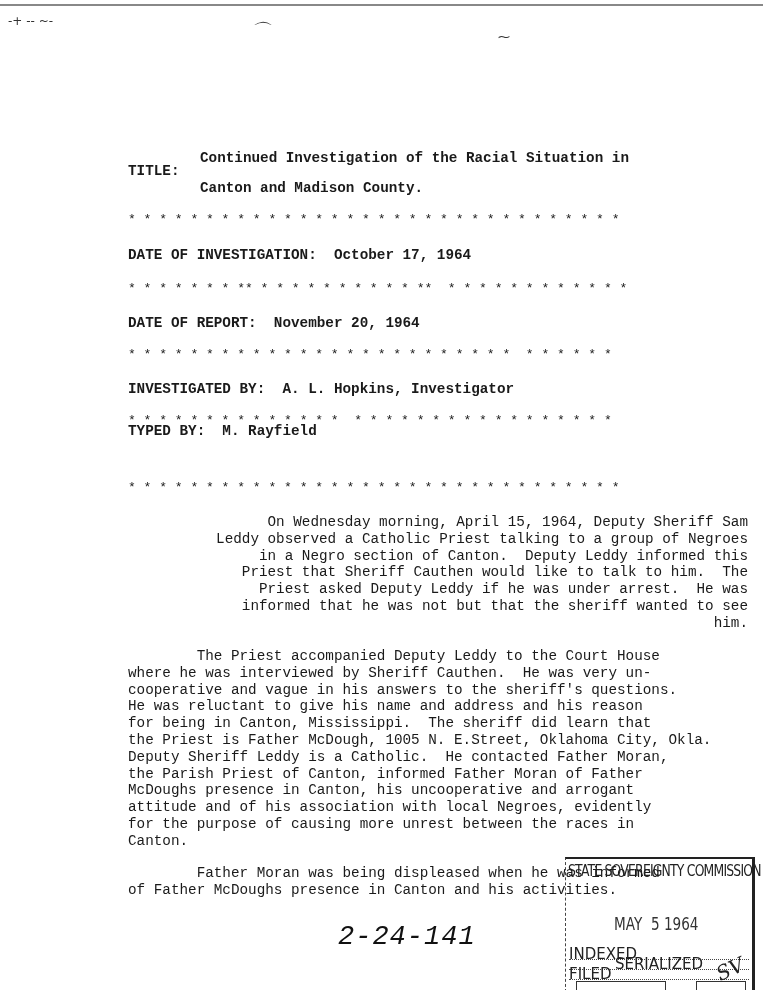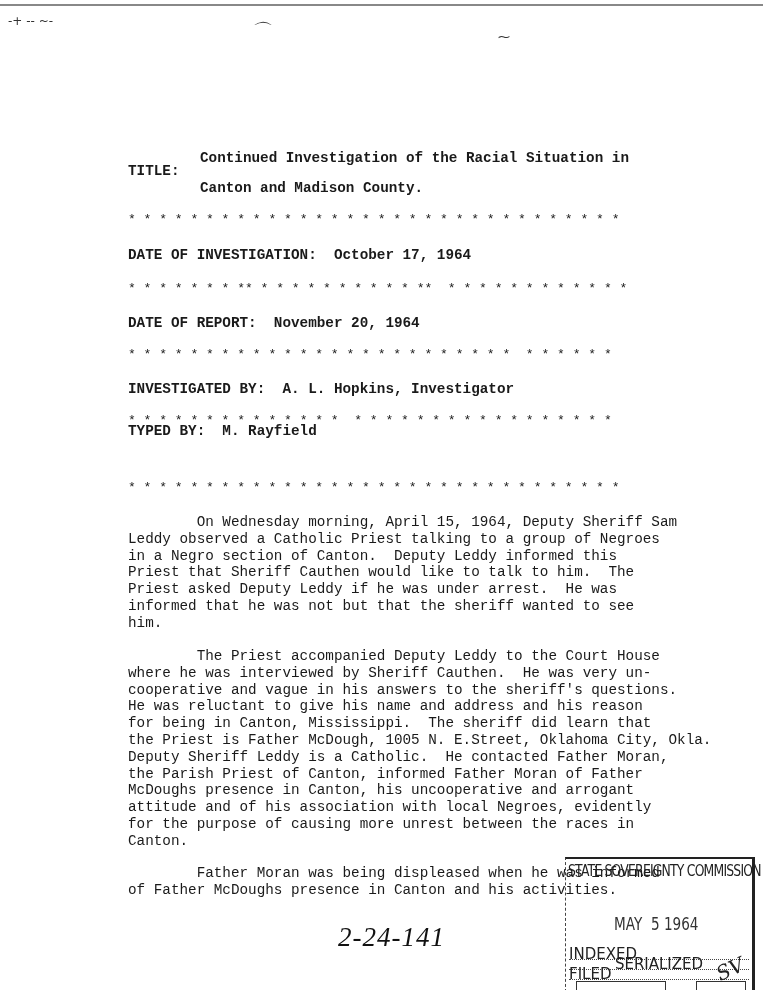--- a/index.html
+++ b/index.html
@@ -5,21 +5,21 @@
     html, body { margin: 0; padding: 0; }
     body {
       width: 763px; height: 990px; background: #ffffff; position: relative; overflow: hidden;
       font-family: "Liberation Mono", "DejaVu Sans Mono", monospace; color: #1a1a1a;
     }
     .topline { position: absolute; left: 0; top: 4px; width: 763px; height: 2px; background: #555; opacity: .7; }
     .scan-mark { position: absolute; font-family: "DejaVu Sans", sans-serif; color: #333; font-size: 12px; }
     .stars { position: absolute; left: 128px; font-size: 13px; letter-spacing: 0; white-space: pre; color: #222; }
     .field { position: absolute; left: 128px; font-size: 14.3px; white-space: pre; font-weight: bold; }
     .para { position: absolute; left: 128px; width: 620px; font-size: 14.3px; line-height: 16.8px; white-space: pre; }
-    .handwritten { position: absolute; left: 338px; top: 922px; font-family: Liberation Serif, serif; font-style: italic; font-size: 27px; color: #111; letter-spacing: 1px; }
+    .handwritten { position: absolute; left: 338px; top: 922px; font-family: Liberation Mono, monospace; font-style: italic; font-size: 27px; color: #111; letter-spacing: 1px; }
     .stamp { position: absolute; left: 565px; top: 857px; width: 186px; height: 133px; border-left: 1px dashed #444; border-right: 3px solid #222; border-top: 2px solid #222; background: transparent; }
     .stamp-head { position: absolute; left: 2px; top: 3px; width: 184px; font-family: "DejaVu Sans", sans-serif; font-size: 15.5px; letter-spacing: -1px; transform: scaleX(.8); transform-origin: left; white-space: nowrap; color: #222; }
     .stamp-date { position: absolute; left: 48px; top: 55px; font-family: "DejaVu Sans", sans-serif; font-size: 17px; transform: scaleX(.8); transform-origin: left; white-space: pre; color: #333; }
     .stamp-line { position: absolute; left: 3px; font-family: "DejaVu Sans", sans-serif; font-size: 15px; line-height: 10px; color: #222; width: 180px; border-bottom: 1px dotted #444; }
     .stamp-box { position: absolute; top: 122px; height: 11px; border: 1px solid #333; border-bottom: none; }
     .stamp-initials { position: absolute; left: 150px; top: 98px; font-family: "DejaVu Serif", serif; font-style: italic; font-size: 20px; color: #222; transform: rotate(-25deg); }
   </style>
 </head>
 <body>
 
@@ -36,21 +36,21 @@
   <div class="stars" style="top:212px;">* * * * * * * * * * * * * * * * * * * * * * * * * * * * * * * *</div>
   <div class="field" style="top:247px;">DATE OF INVESTIGATION:  October 17, 1964</div>
   <div class="stars" style="top:281px;">* * * * * * * ** * * * * * * * * * * **  * * * * * * * * * * * *</div>
   <div class="field" style="top:315px;">DATE OF REPORT:  November 20, 1964</div>
   <div class="stars" style="top:347px;">* * * * * * * * * * * * * * * * * * * * * * * * *  * * * * * *</div>
   <div class="field" style="top:381px;">INVESTIGATED BY:  A. L. Hopkins, Investigator</div>
   <div class="stars" style="top:413px;">* * * * * * * * * * * * * *  * * * * * * * * * * * * * * * * *</div>
   <div class="field" style="top:423px;">TYPED BY:  M. Rayfield</div>
   <div class="stars" style="top:480px;">* * * * * * * * * * * * * * * * * * * * * * * * * * * * * * * *</div>
 
-  <div class="para" style="top:514px;">        On Wednesday morning, April 15, 1964, Deputy Sheriff Sam
+  <div class="para" style="top:514px;text-align:right;">        On Wednesday morning, April 15, 1964, Deputy Sheriff Sam
 Leddy observed a Catholic Priest talking to a group of Negroes
 in a Negro section of Canton.  Deputy Leddy informed this
 Priest that Sheriff Cauthen would like to talk to him.  The
 Priest asked Deputy Leddy if he was under arrest.  He was
 informed that he was not but that the sheriff wanted to see
 him.</div>
   <div class="para" style="top:648px;">        The Priest accompanied Deputy Leddy to the Court House
 where he was interviewed by Sheriff Cauthen.  He was very un-
 cooperative and vague in his answers to the sheriff's questions.
 He was reluctant to give his name and address and his reason

